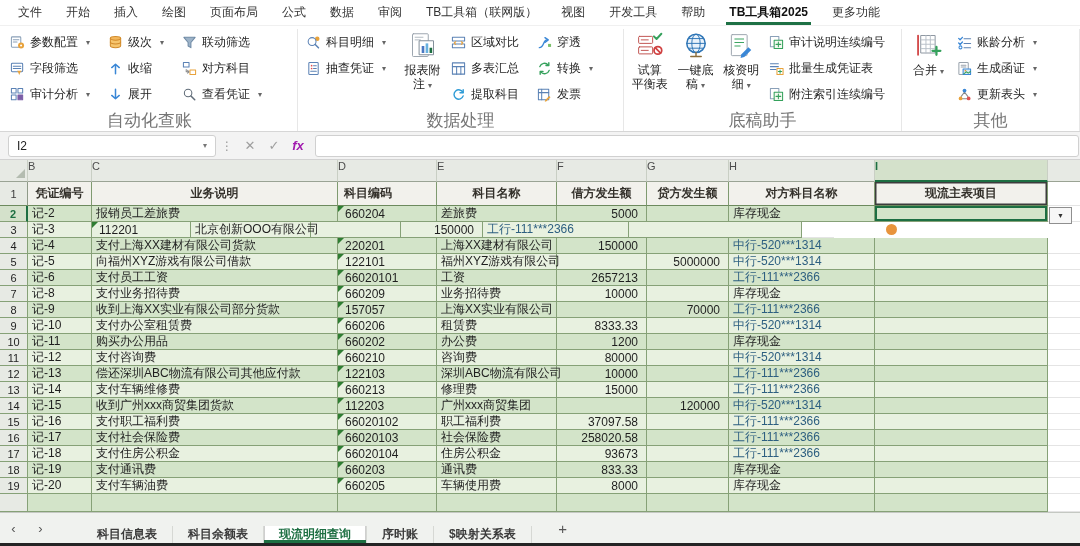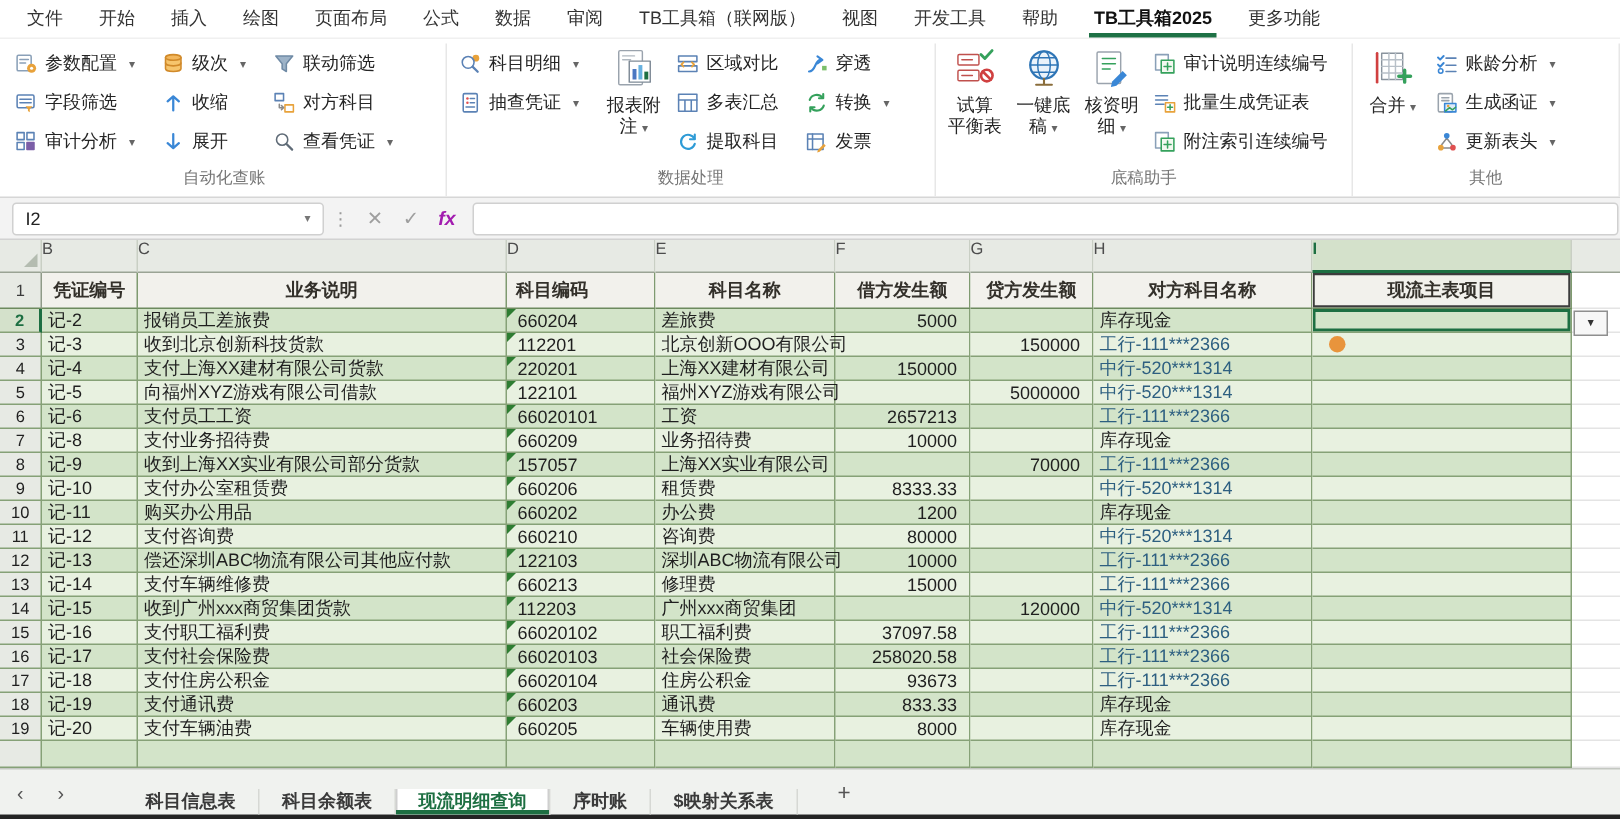--- a/index.html
+++ b/index.html
@@ -17,21 +17,21 @@
   .ribbon{height:106px;background:#fff;border-bottom:1px solid #d6d6d6;display:flex;padding:3px 0 0 2px}
   .rgroup{display:flex;flex-direction:column;border-right:1px solid #e7e7e7;padding:0 3px}
   .rgc{display:flex;align-items:flex-start;flex:1}
   .rcol{display:flex;flex-direction:column;margin-right:8px}
   .rbtn{height:26px;display:flex;align-items:center;gap:5px;padding:0 5px;font-size:12px;color:#252525;white-space:nowrap;border-radius:2px}
   .ic{display:inline-flex;flex:none}
   .ic svg{width:100%;height:100%;stroke-width:1.1;fill:none;stroke-linecap:round;stroke-linejoin:round}
   .dd{font-size:8px;color:#666;margin-left:3px}
   .rbig{width:47px;display:flex;flex-direction:column;align-items:center;padding-top:3px;font-size:12px;text-align:center;line-height:14px;color:#252525;border-radius:2px}
   .rbig .ic{margin-bottom:3px}
-  .rglabel{margin-top:auto;text-align:center;font-size:11px;color:#767676;padding:2px 0 5px;white-space:nowrap}
+  .rglabel{margin-top:auto;text-align:center;font-size:17px;color:#767676;padding:2px 0 5px;white-space:nowrap}
 
   
   .fbar{height:28px;background:#f3f3f3;display:flex;align-items:center;padding:0 1px 0 8px;border-bottom:1px solid #d2d2d2}
   .namebox{width:208px;height:22px;background:#fff;border:1px solid #d0d0d0;border-radius:3px;display:flex;align-items:center;padding:0 8px;font-size:12px;color:#222}
   .namebox .chev{margin-left:auto;color:#777;font-size:8px}
   .fdots{color:#9a9a9a;padding:0 5px;font-size:12px}
   .fbtn{width:24px;text-align:center;color:#9e9e9e;font-size:13px}
   .fx{font-style:italic;font-family:Liberation Sans, sans-serif;color:#a21caf;font-weight:bold}
   .finput{flex:1;height:22px;background:#fff;border:1px solid #d0d0d0;border-radius:3px;margin-left:5px;font-size:12px;color:#222;display:flex;align-items:center;padding:0 6px}
 
@@ -477,21 +477,20 @@
         <div class="gcell gd b0 ecell" style="width: 120px; flex: 0 0 auto;">差旅费</div>
         <div class="gcell gd b0 num" style="width: 90px; flex: 0 0 auto;">5000</div>
         <div class="gcell gd b0 num" style="width: 82px; flex: 0 0 auto;"></div>
         <div class="gcell gd b0" style="width: 146px; flex: 0 0 auto;">库存现金</div>
         <div class="gcell gd b0 sel" style="width: 173px; flex: 0 0 auto;"></div>
         <div class="gcell gd gsliver" style="width: 32px; flex: 0 0 auto;"></div>
       </div>
       <div class="grow">
         <div class="gcell gd gnum" style="width: 28px; flex: 0 0 auto;">3</div>
         <div class="gcell gd b1" style="width: 64px; flex: 0 0 auto;">记-3</div>
-        <div class="gcell gd b1" style="width: 246px; flex: 0 0 auto;">收到北京创新科技货款</div>
         <div class="gcell gd b1 codecell" style="width: 99px; flex: 0 0 auto;">112201</div>
         <div class="gcell gd b1 ecell" style="width: 120px; flex: 0 0 auto;">北京创新OOO有限公司</div>
         <div class="gcell gd b1 num" style="width: 90px; flex: 0 0 auto;"></div>
         <div class="gcell gd b1 num" style="width: 82px; flex: 0 0 auto;">150000</div>
         <div class="gcell gd b1 bank" style="width: 146px; flex: 0 0 auto;">工行-111***2366</div>
         <div class="gcell gd b1" style="width: 173px; flex: 0 0 auto;"></div>
         <div class="gcell gd gsliver" style="width: 32px; flex: 0 0 auto;"></div>
       </div>
       <div class="grow">
         <div class="gcell gd gnum" style="width: 28px; flex: 0 0 auto;">4</div>

